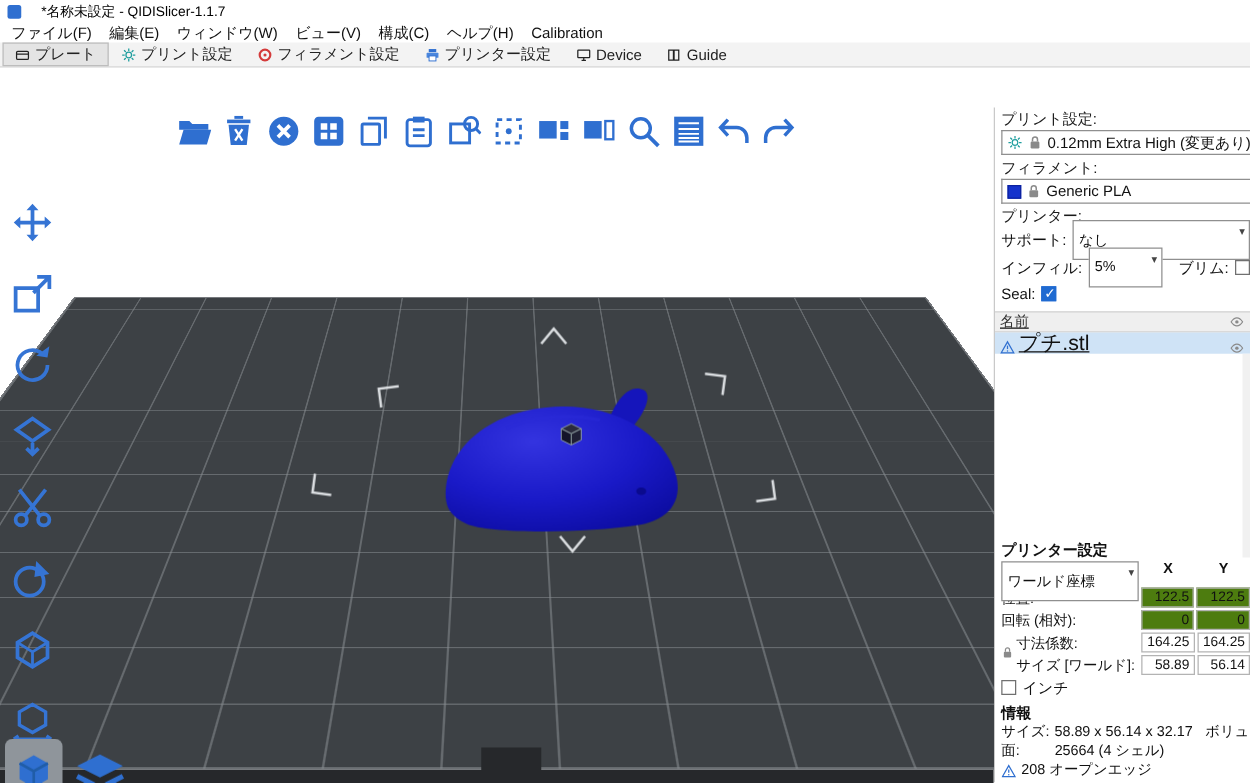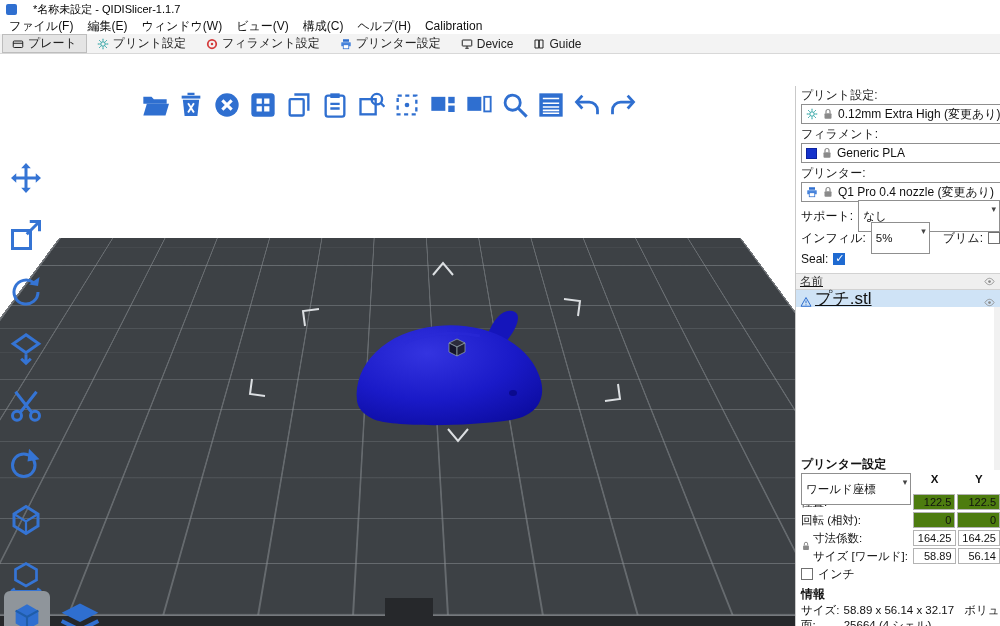--- a/index.html
+++ b/index.html
@@ -365,36 +365,20 @@
         <span class="sicon">
             <svg viewBox="0 0 24 24" fill="none" stroke="currentColor" stroke-width="2">
               <rect x="5" y="10.5" width="14" height="11" rx="2" fill="#8a8a8a" stroke="none"></rect>
               <path d="M8 10.5V7a4 4 0 018 0v3.5" stroke="#8a8a8a" stroke-width="2.4"></path>
             </svg>
           </span>
         <span>Generic PLA</span>
       </div>
 
       <div class="plabel">プリンター:</div>
-      <div class="combo">
-        <span class="sicon">
-            <svg viewBox="0 0 24 24" fill="none" stroke="currentColor" stroke-width="2">
-              <rect x="6" y="2.5" width="12" height="5" fill="#2f6fd0" stroke="none"></rect>
-              <rect x="2.5" y="8.5" width="19" height="8" rx="1" fill="#4a86dd" stroke="none"></rect>
-              <rect x="6.5" y="13.5" width="11" height="8" fill="#fff" stroke="#2f6fd0" stroke-width="1.5"></rect>
-            </svg>
-          </span>
-        <span class="sicon">
-            <svg viewBox="0 0 24 24" fill="none" stroke="currentColor" stroke-width="2">
-              <rect x="5" y="10.5" width="14" height="11" rx="2" fill="#8a8a8a" stroke="none"></rect>
-              <path d="M8 10.5V7a4 4 0 018 0v3.5" stroke="#8a8a8a" stroke-width="2.4"></path>
-            </svg>
-          </span>
-        <span>Q1 Pro 0.4 nozzle (変更あり)</span>
-      </div>
 
       <div class="ctlrow">
         <span>サポート:</span>
         <div class="mini" style="flex:1">
           <span>なし</span>
           <span class="caret">▾</span>
         </div>
       </div>
       <div class="ctlrow">
         <span>インフィル:</span>

